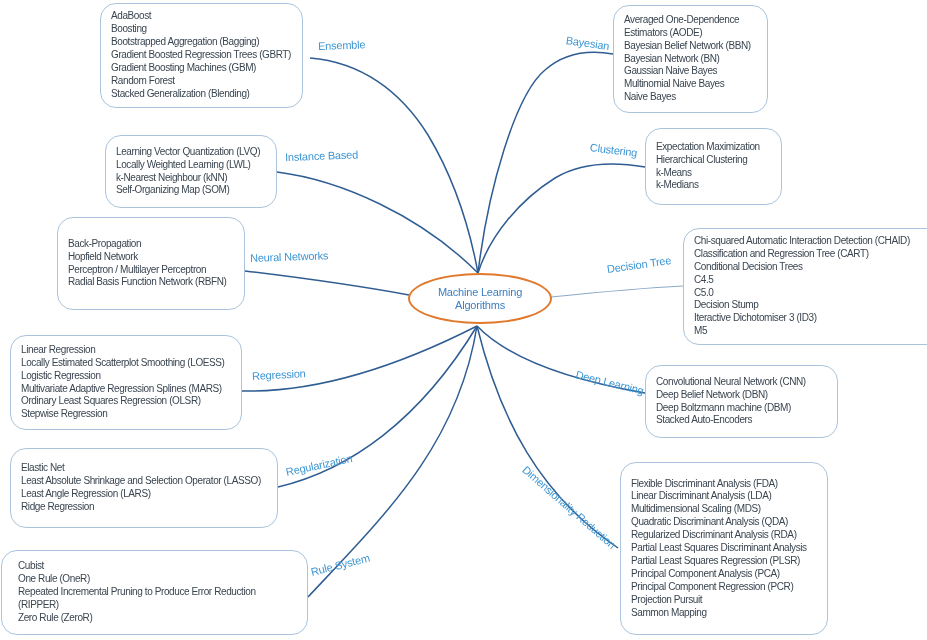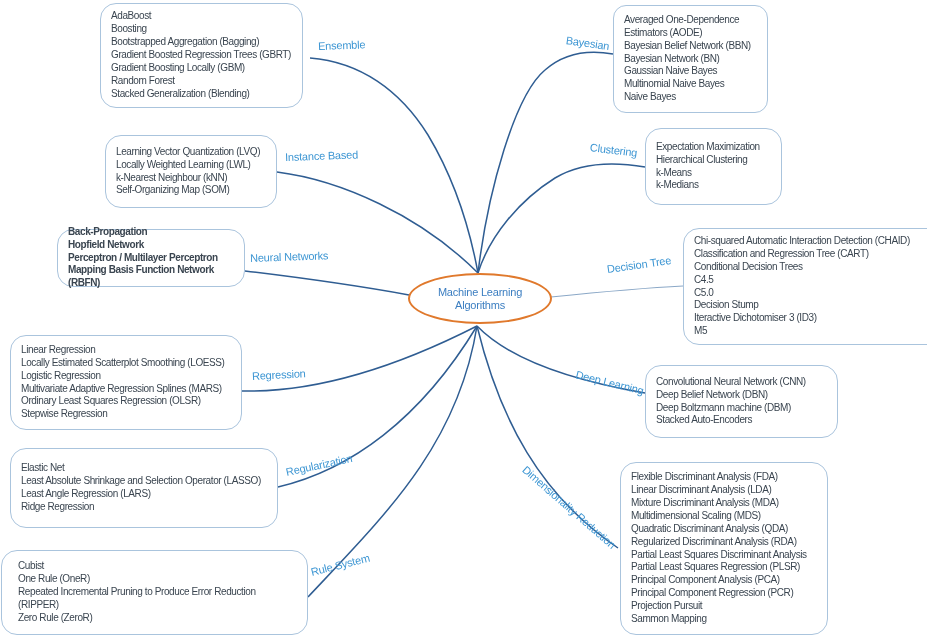--- a/index.html
+++ b/index.html
@@ -30,24 +30,24 @@
     box-sizing:border-box;border:2.5px solid #e0792c;border-radius:50%;
     background:#ffffff;display:flex;align-items:center;justify-content:center;
   }
   #center-node .center-label{
     color:#3b7ec1;font-size:11px;font-weight:normal;line-height:13px;
     text-align:center;width:104px;letter-spacing:-0.2px;
   }
 
   
   .b-ensemble{left:100px;top:3px;width:203px;height:105px;}
-  .b-bayesian{left:613px;top:5px;width:155px;height:108px;border-radius:13px;}
+  .b-bayesian{left:613px;top:5px;width:155px;height:108px;}
   .b-instance{left:105px;top:135px;width:172px;height:73px;}
   .b-clustering{left:645px;top:128px;width:137px;height:77px;}
-  .b-neural{left:57px;top:229px;width:188px;height:58px;font-weight:bold;}
+  .b-neural{left:57px;top:217px;width:188px;height:93px;}
   .b-decision{left:683px;top:228px;width:290px;height:117px;}
   .b-regression{left:10px;top:335px;width:232px;height:95px;}
   .b-deep{left:645px;top:365px;width:193px;height:73px;}
   .b-regularization{left:10px;top:448px;width:268px;height:80px;}
   .b-dimred{left:620px;top:462px;width:208px;height:173px;}
   .b-rule{left:1px;top:550px;width:307px;height:85px;padding-left:16px;}
 
   
   .l-ensemble{left:318px;top:40px;transform:rotate(-2deg);}
   .l-bayesian{left:566px;top:34px;transform:rotate(8deg);}
@@ -78,21 +78,21 @@
     <path class="wire" d="M278,487 C350,470 420,420 477,326"></path>
     <path class="wire" d="M618,548 C540,495 500,420 477,326"></path>
     <path class="wire" d="M308,597 C385,515 458,445 477,326"></path>
   </svg>
 
   <div class="node-box b-ensemble">
       <div class="item">AdaBoost</div>
       <div class="item">Boosting</div>
       <div class="item">Bootstrapped Aggregation (Bagging)</div>
       <div class="item">Gradient Boosted Regression Trees (GBRT)</div>
-      <div class="item">Gradient Boosting Locally (GBM)</div>
+      <div class="item">Gradient Boosting Machines (GBM)</div>
       <div class="item">Random Forest</div>
       <div class="item">Stacked Generalization (Blending)</div>
     </div>
   <div class="node-box b-bayesian">
       <div class="item">Averaged One-Dependence Estimators (AODE)</div>
       <div class="item">Bayesian Belief Network (BBN)</div>
       <div class="item">Bayesian Network (BN)</div>
       <div class="item">Gaussian Naive Bayes</div>
       <div class="item">Multinomial Naive Bayes</div>
       <div class="item">Naive Bayes</div>
@@ -106,21 +106,21 @@
   <div class="node-box b-clustering">
       <div class="item">Expectation Maximization</div>
       <div class="item">Hierarchical Clustering</div>
       <div class="item">k-Means</div>
       <div class="item">k-Medians</div>
     </div>
   <div class="node-box b-neural">
       <div class="item">Back-Propagation</div>
       <div class="item">Hopfield Network</div>
       <div class="item">Perceptron / Multilayer Perceptron</div>
-      <div class="item">Mapping Basis Function Network (RBFN)</div>
+      <div class="item">Radial Basis Function Network (RBFN)</div>
     </div>
   <div class="node-box b-decision">
       <div class="item">Chi-squared Automatic Interaction Detection (CHAID)</div>
       <div class="item">Classification and Regression Tree (CART)</div>
       <div class="item">Conditional Decision Trees</div>
       <div class="item">C4.5</div>
       <div class="item">C5.0</div>
       <div class="item">Decision Stump</div>
       <div class="item">Iteractive Dichotomiser 3 (ID3)</div>
       <div class="item">M5</div>
@@ -141,21 +141,20 @@
     </div>
   <div class="node-box b-deep">
       <div class="item">Convolutional Neural Network (CNN)</div>
       <div class="item">Deep Belief Network (DBN)</div>
       <div class="item">Deep Boltzmann machine (DBM)</div>
       <div class="item">Stacked Auto-Encoders</div>
     </div>
   <div class="node-box b-dimred">
       <div class="item">Flexible Discriminant Analysis (FDA)</div>
       <div class="item">Linear Discriminant Analysis (LDA)</div>
-      <div class="item">Mixture Discriminant Analysis (MDA)</div>
       <div class="item">Multidimensional Scaling (MDS)</div>
       <div class="item">Quadratic Discriminant Analysis (QDA)</div>
       <div class="item">Regularized Discriminant Analysis (RDA)</div>
       <div class="item">Partial Least Squares Discriminant Analysis</div>
       <div class="item">Partial Least Squares Regression (PLSR)</div>
       <div class="item">Principal Component Analysis (PCA)</div>
       <div class="item">Principal Component Regression (PCR)</div>
       <div class="item">Projection Pursuit</div>
       <div class="item">Sammon Mapping</div>
     </div>

